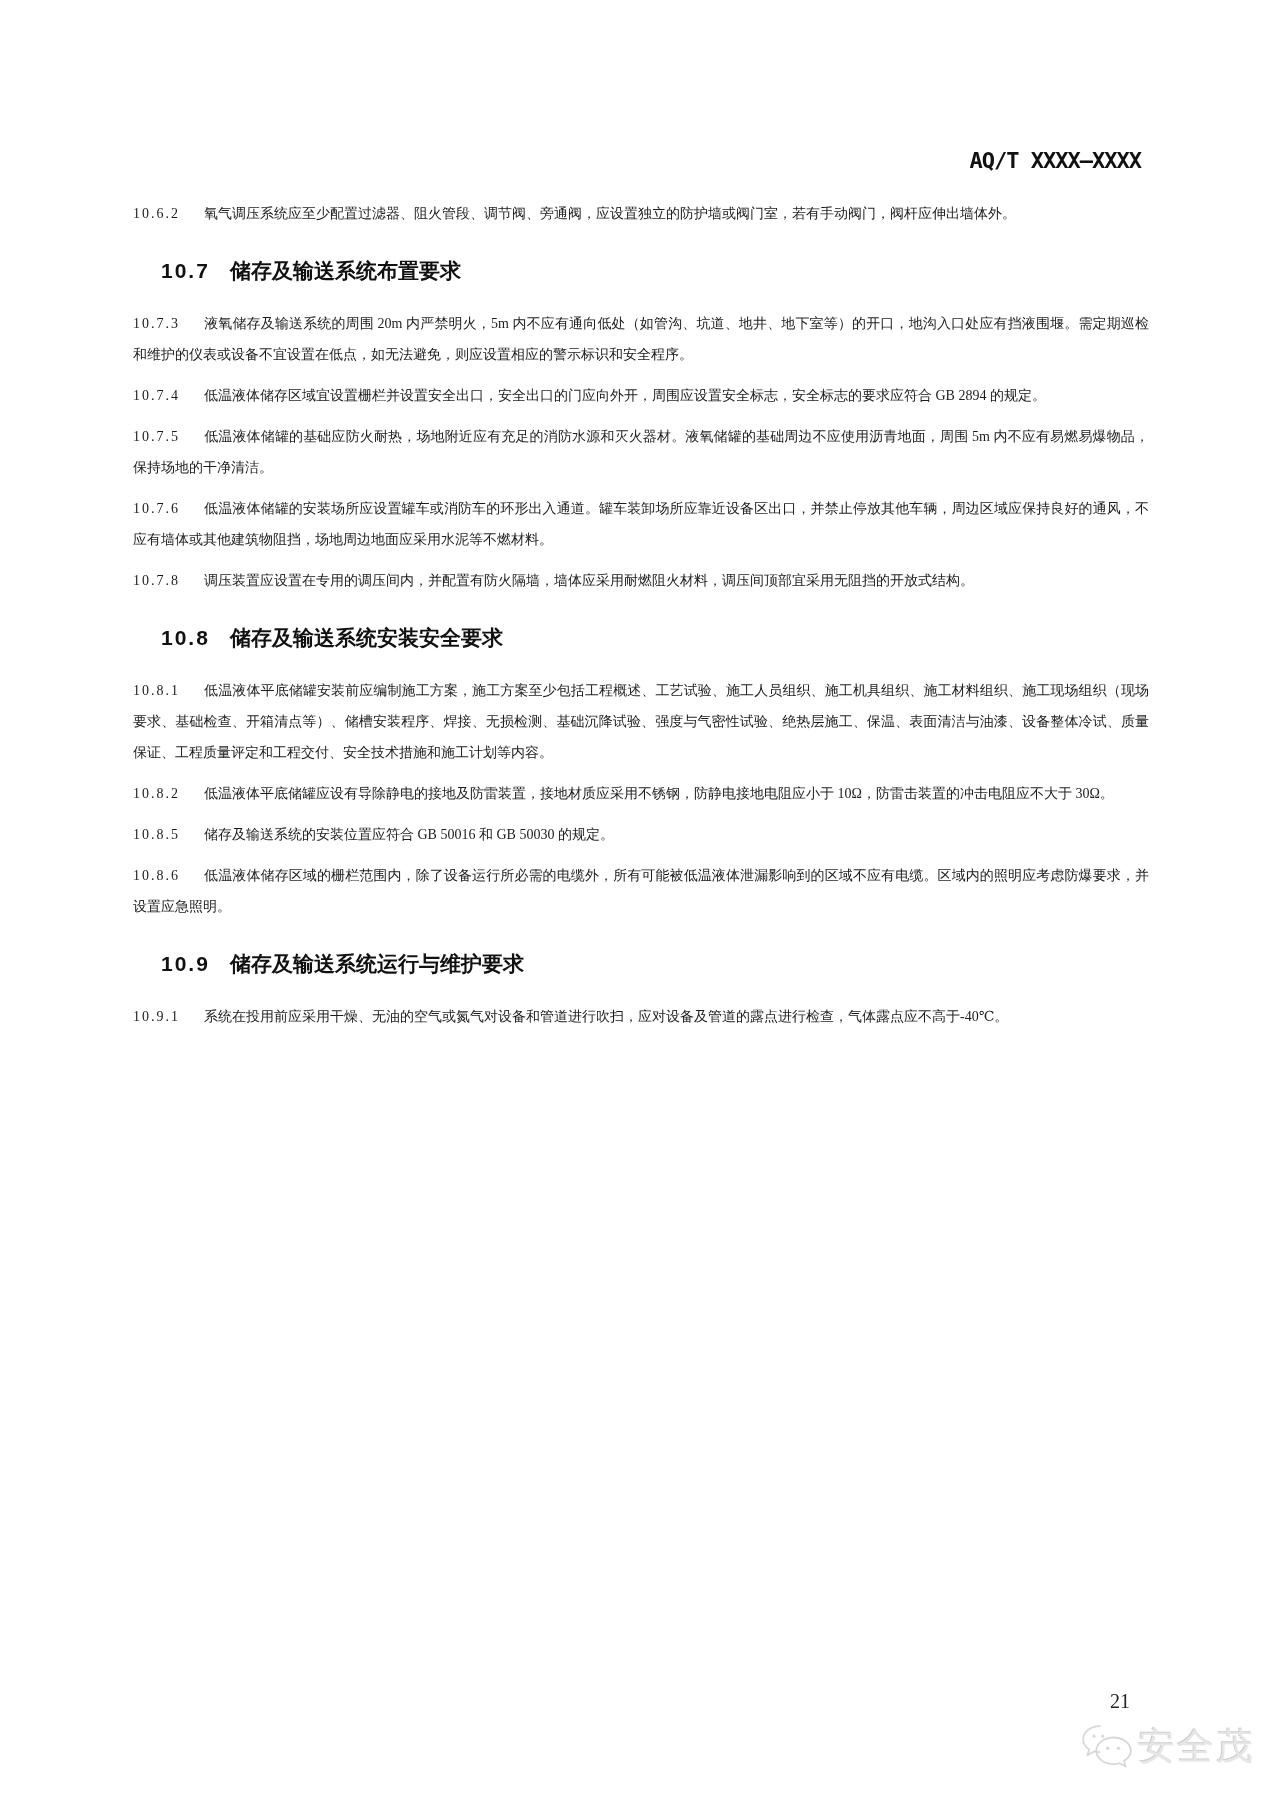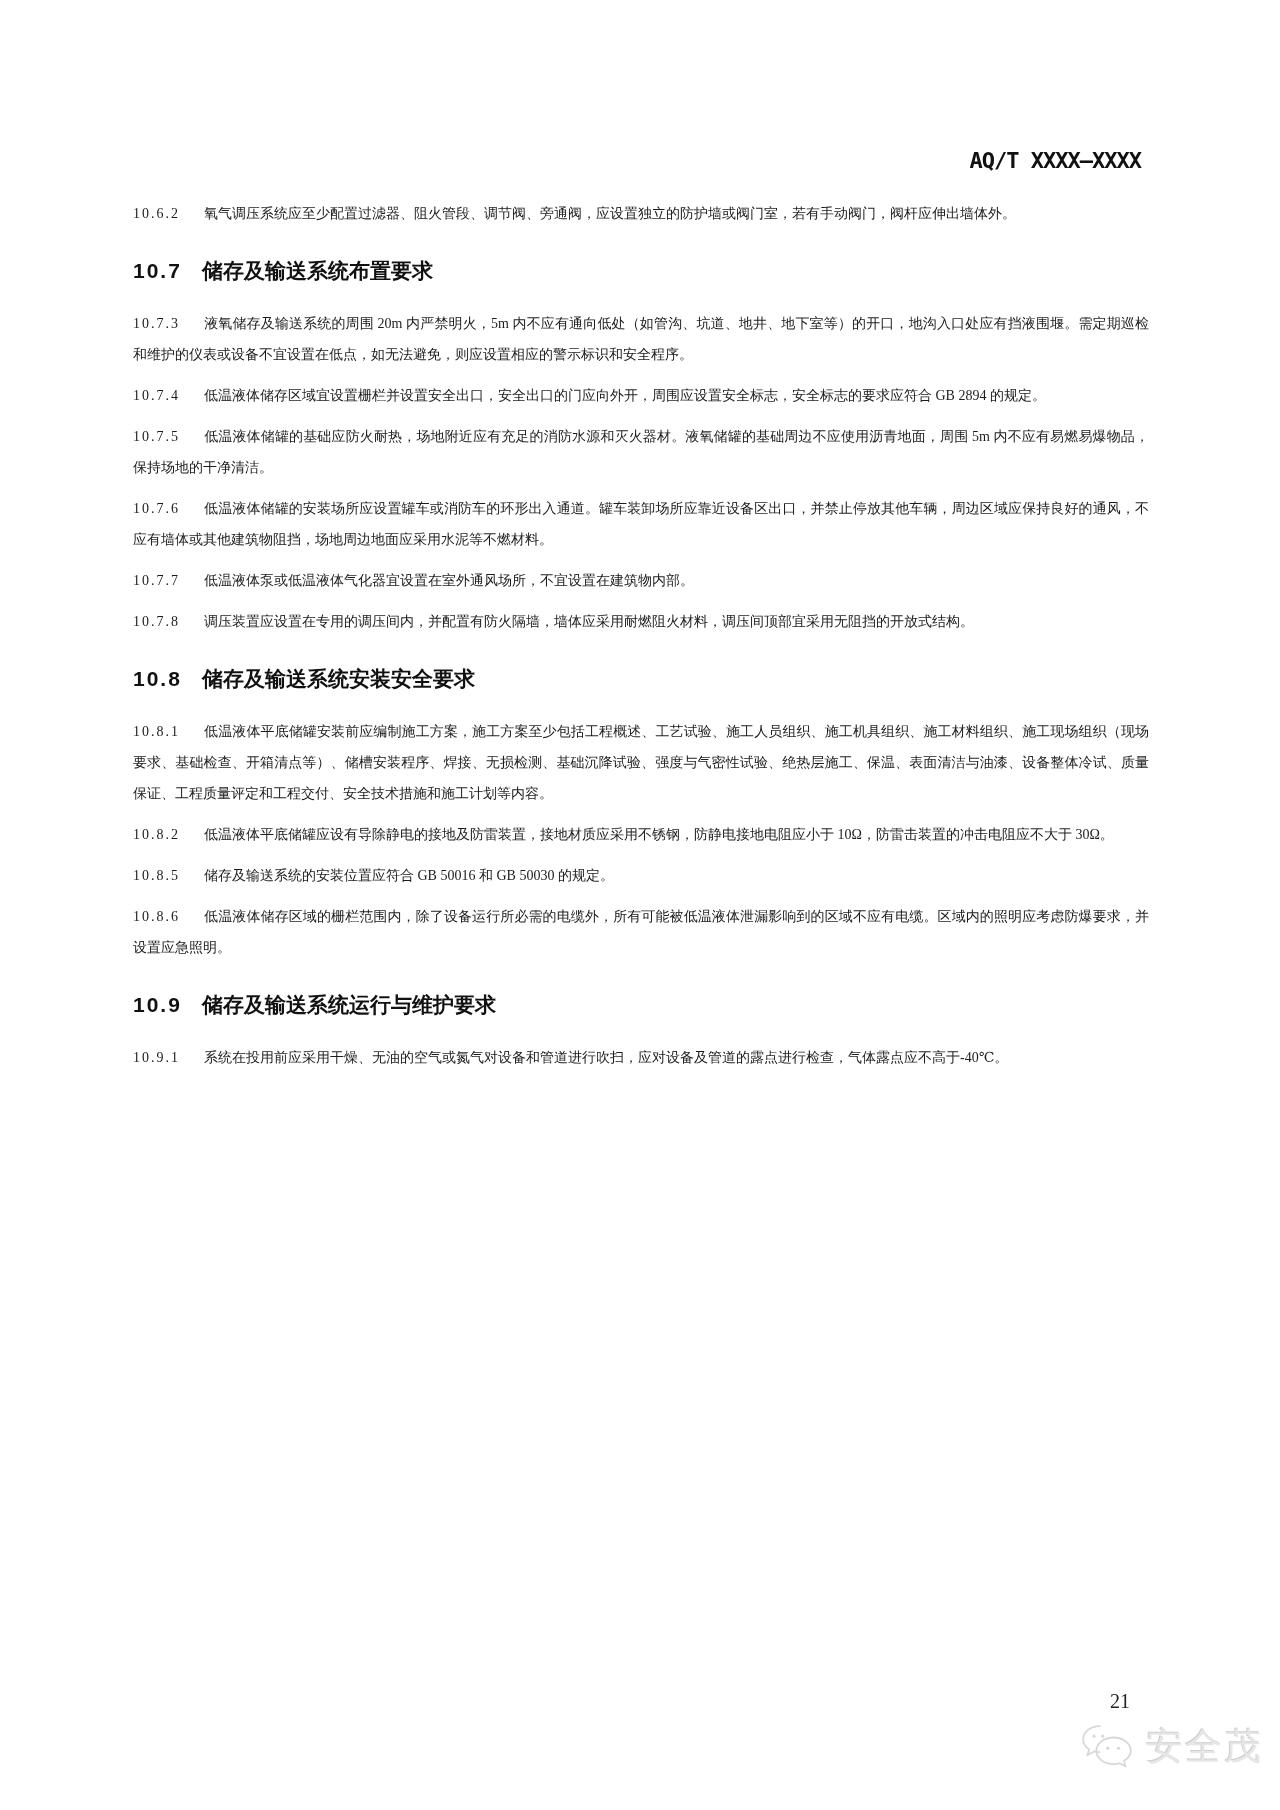--- a/index.html
+++ b/index.html
@@ -49,37 +49,38 @@
   }
   .num {
     font-family: "Liberation Serif", "DejaVu Serif", serif;
     letter-spacing: 2px;
     padding-right: 24px;
     white-space: nowrap;
   }
   .heading .num {
     font-family: "Liberation Sans", "DejaVu Sans", sans-serif;
     padding-right: 20px;
+    margin-left: 28px;
   }
   .page-number {
     position: absolute;
     top: 1664px;
     left: 1110px;
     font-size: 20px;
     font-family: "Liberation Serif", "DejaVu Serif", serif;
     color: #222;
     margin-top: 26px;
   }
   .watermark {
     position: absolute;
     top: 1722px;
     left: 1080px;
     display: flex;
     align-items: center;
-    gap: 8px;
+    gap: 0;
   }
   .watermark-text {
     font-family: "Liberation Sans", "DejaVu Sans", sans-serif;
     font-size: 37px;
     color: #e6e6e6;
     text-shadow: -1px -1px 0 #cfcfcf, 1px 1px 0 #ffffff;
     letter-spacing: 2px;
     white-space: nowrap;
   }
   .wm-icon { display: block; }
@@ -97,21 +98,20 @@
 
 
   <p class="para"><span class="num">10.7.3</span><span>液氧储存及输送系统的周围 20m 内严禁明火，5m 内不应有通向低处（如管沟、坑道、地井、地下室等）的开口，地沟入口处应有挡液围堰。需定期巡检和维护的仪表或设备不宜设置在低点，如无法避免，则应设置相应的警示标识和安全程序。</span></p>
 
   <p class="para"><span class="num">10.7.4</span><span>低温液体储存区域宜设置栅栏并设置安全出口，安全出口的门应向外开，周围应设置安全标志，安全标志的要求应符合 GB 2894 的规定。</span></p>
 
   <p class="para"><span class="num">10.7.5</span><span>低温液体储罐的基础应防火耐热，场地附近应有充足的消防水源和灭火器材。液氧储罐的基础周边不应使用沥青地面，周围 5m 内不应有易燃易爆物品，保持场地的干净清洁。</span></p>
 
   <p class="para"><span class="num">10.7.6</span><span>低温液体储罐的安装场所应设置罐车或消防车的环形出入通道。罐车装卸场所应靠近设备区出口，并禁止停放其他车辆，周边区域应保持良好的通风，不应有墙体或其他建筑物阻挡，场地周边地面应采用水泥等不燃材料。</span></p>
 
-  <p class="para"><span class="num">10.7.7</span><span>低温液体泵或低温液体气化器宜设置在室外通风场所，不宜设置在建筑物内部。</span></p>
 
   <p class="para"><span class="num">10.7.8</span><span>调压装置应设置在专用的调压间内，并配置有防火隔墙，墙体应采用耐燃阻火材料，调压间顶部宜采用无阻挡的开放式结构。</span></p>
 
   <h2 class="heading"><span class="num">10.8</span><span>储存及输送系统安装安全要求</span></h2>
 
   <p class="para"><span class="num">10.8.1</span><span>低温液体平底储罐安装前应编制施工方案，施工方案至少包括工程概述、工艺试验、施工人员组织、施工机具组织、施工材料组织、施工现场组织（现场要求、基础检查、开箱清点等）、储槽安装程序、焊接、无损检测、基础沉降试验、强度与气密性试验、绝热层施工、保温、表面清洁与油漆、设备整体冷试、质量保证、工程质量评定和工程交付、安全技术措施和施工计划等内容。</span></p>
 
   <p class="para"><span class="num">10.8.2</span><span>低温液体平底储罐应设有导除静电的接地及防雷装置，接地材质应采用不锈钢，防静电接地电阻应小于 10Ω，防雷击装置的冲击电阻应不大于 30Ω。</span></p>
 
 

